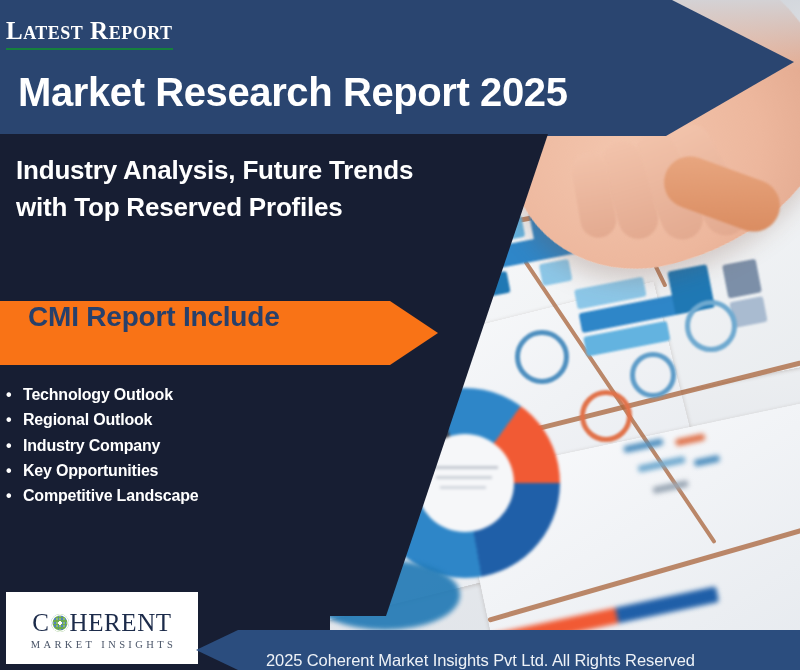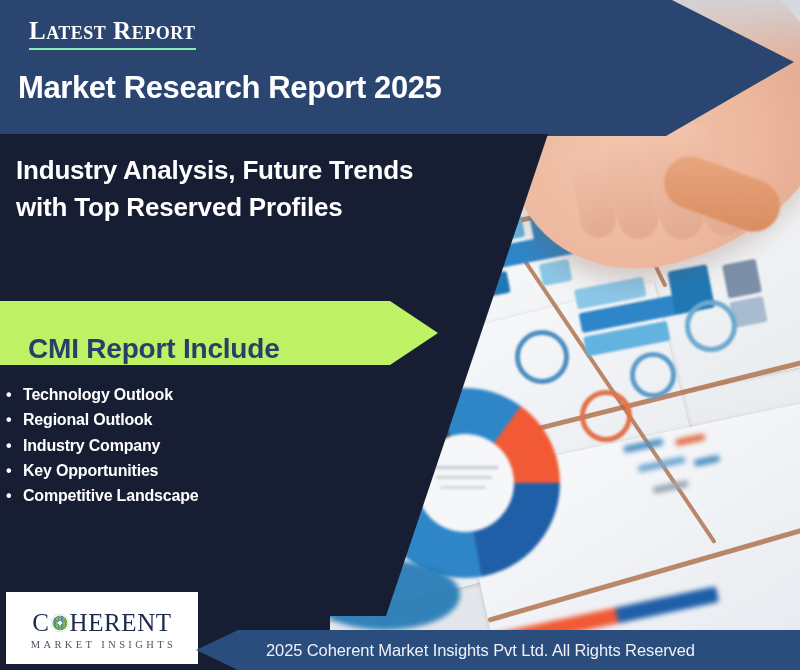--- a/index.html
+++ b/index.html
@@ -85,58 +85,58 @@
 
   
   .dark-panel {
     position:absolute; left:0; top:134px; width:800px; height:500px;
     background:#171E33;
     clip-path: polygon(0 0, 548px 0, 386px 482px, 0 482px);
   }
 
   
   .kicker {
-    position:absolute; left:29px; top:18px;
+    position:absolute; left:6px; top:18px;
     color:#ffffff;
     font-family:"Liberation Serif", serif;
     font-weight:bold;
     font-size:25px;
     letter-spacing:.5px;
     font-variant:small-caps;
     padding-bottom:5px;
-    border-bottom:2px solid #86efac;
+    border-bottom:2px solid #15803d;
     line-height:1;
   }
 
   .main-title {
     position:absolute; left:18px; top:70px;
     color:#ffffff;
-    font-size:31px;
+    font-size:40px;
     font-weight:bold;
     letter-spacing:-.4px;
     white-space:nowrap;
   }
 
   .subtitle {
     position:absolute; left:16px; top:152px;
     color:#ffffff;
     font-size:26px;
     font-weight:bold;
     line-height:1.42;
     letter-spacing:-.2px;
   }
   .subtitle div { white-space:nowrap; }
 
   
   .include-banner {
     position:absolute; left:0; top:301px;
     width:440px; height:64px;
-    background:#bef264;
+    background:#f97316;
     clip-path: polygon(0 0, 390px 0, 438px 32px, 390px 64px, 0 64px);
-    display:flex; align-items:flex-end;
+    display:flex; align-items:flex-start;
   }
   .include-banner span {
     margin-left:28px;
     color:#27406b;
     font-size:28px;
     font-weight:bold;
     letter-spacing:-.2px;
   }
 
   
@@ -196,21 +196,21 @@
     margin-top:4px;
     padding-left:3px;
   }
 
   
   .footer-band {
     position:absolute; left:196px; top:630px;
     width:604px; height:40px;
     background:#2B4D7E;
     clip-path: polygon(42px 0, 604px 0, 604px 40px, 42px 40px, 0 20px);
-    display:flex; align-items:center;
+    display:flex; align-items:flex-end;
   }
   .footer-band span {
     margin-left:70px;
     color:#eef2f7;
     font-size:16.5px;
     letter-spacing:-.1px;
     white-space:nowrap;
   }
 </style>
 </head>

